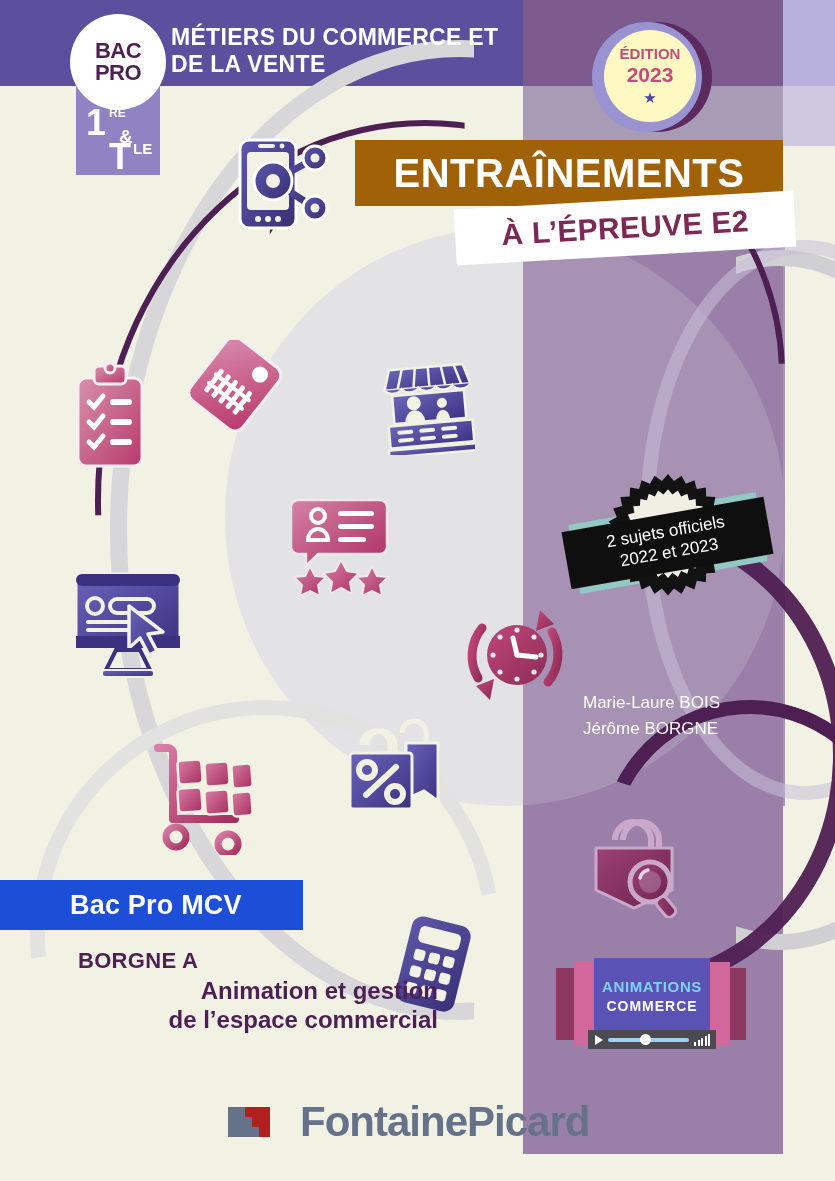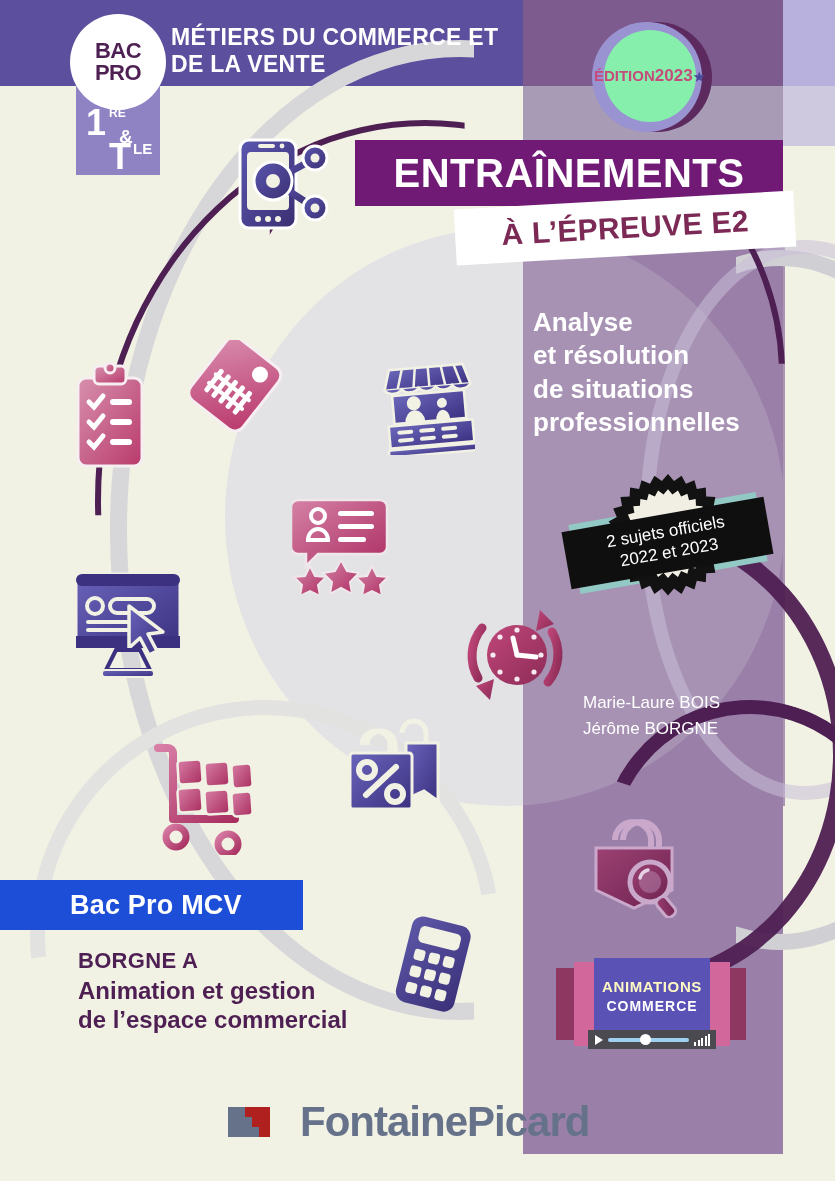--- a/index.html
+++ b/index.html
@@ -131,31 +131,31 @@
   .edition-shadow{
     position:absolute;left:602px;top:22px;width:110px;height:110px;
     border-radius:50%;background:#5c2a5e;
   }
   .edition-ring{
     position:absolute;left:592px;top:22px;width:110px;height:110px;
     border-radius:50%;background:#9a93d2;
   }
   .edition-circle{
     position:absolute;left:604px;top:30px;width:92px;height:92px;
-    border-radius:50%;background:#86efac;
-    display:flex;flex-direction:row;align-items:center;justify-content:center;
+    border-radius:50%;background:#fef9c3;
+    display:flex;flex-direction:column;align-items:center;justify-content:center;
   }
   .edition-circle .e1{color:#c44c7d;font-size:15px;font-weight:bold;line-height:1.15;}
-  .edition-circle .e2{color:#c44c7d;font-size:17px;font-weight:bold;line-height:1.15;}
+  .edition-circle .e2{color:#c44c7d;font-size:21px;font-weight:bold;line-height:1.15;}
   .edition-star{color:#4a4a9c;font-size:15px;margin-top:2px;}
 
   
   .title-band{
     position:absolute;left:355px;top:140px;width:428px;height:66px;
-    background:#701a75;
+    background:#a16207;
     display:flex;align-items:center;justify-content:center;
   }
   .title-band span{
     color:#ffffff;font-size:40px;font-weight:bold;letter-spacing:.5px;
   }
   .subtitle-band{
     position:absolute;left:455px;top:200px;width:340px;height:56px;
     background:#ffffff;
     transform:rotate(-3.2deg);
     display:flex;align-items:center;justify-content:center;
@@ -209,21 +209,21 @@
   
   .pow-wrap{position:absolute;left:556px;top:958px;width:190px;height:96px;}
   .pow-back-l{position:absolute;left:0;top:10px;width:40px;height:72px;background:#8e3760;}
   .pow-back-l2{position:absolute;left:18px;top:4px;width:40px;height:84px;background:#d2679c;}
   .pow-back-r{position:absolute;left:150px;top:10px;width:40px;height:72px;background:#8e3760;}
   .pow-back-r2{position:absolute;left:134px;top:4px;width:40px;height:84px;background:#d2679c;}
   .pow-screen{
     position:absolute;left:38px;top:0;width:116px;height:76px;background:#5b52b5;
     display:flex;flex-direction:column;align-items:center;justify-content:center;
   }
-  .pow-screen .p1{color:#fef9c3;font-size:15px;font-weight:bold;letter-spacing:.6px;}
+  .pow-screen .p1{color:#7dd3fc;font-size:15px;font-weight:bold;letter-spacing:.6px;}
   .pow-screen .p2{color:#ffffff;font-size:14px;font-weight:bold;letter-spacing:1px;margin-top:3px;}
   .pow-bar{
     position:absolute;left:32px;top:72px;width:128px;height:19px;background:#4a4a50;
     display:flex;align-items:center;
   }
   .pow-play{
     width:0;height:0;border-left:8px solid #ffffff;border-top:5px solid transparent;
     border-bottom:5px solid transparent;margin-left:7px;
   }
   .pow-track{flex:1;height:4px;background:#9fd0f0;margin:0 5px;position:relative;border-radius:2px;}
@@ -544,24 +544,20 @@
     <div class="edition-star">★</div>
   </div>
 
   <div class="title-band">
     <span>ENTRAÎNEMENTS</span>
   </div>
   <div class="subtitle-band">
     <span>À L’ÉPREUVE E2</span>
   </div>
 
-  <div class="desc" style="white-space:pre-line;">Analyse
-et résolution
-de situations
-professionnelles</div>
 
   <div class="burst-wrap">
     <div class="burst-teal"></div>
     <svg class="burst-star" viewBox="0 0 140 140">
       <path fill="#121212" d="M70 0 l6.3 7.4 l7.9 -5.7 l4.5 8.5 l8.9 -3.8 l2.5 9.3 l9.4 -1.7 l0.4 9.6 l9.6 0.5 l-1.8 9.4 l9.3 2.6 l-3.9 8.8 l8.5 4.6 l-5.8 7.8 l7.4 6.4 l-7.4 6.3 l5.8 7.9 l-8.5 4.5 l3.9 8.9 l-9.3 2.5 l1.8 9.4 l-9.6 0.4 l-0.4 9.6 l-9.4 -1.8 l-2.5 9.3 l-8.9 -3.9 l-4.5 8.5 l-7.9 -5.8 l-6.3 7.4 l-6.4 -7.4 l-7.8 5.8 l-4.6 -8.5 l-8.8 3.9 l-2.6 -9.3 l-9.4 1.8 l-0.5 -9.6 l-9.6 -0.4 l1.7 -9.4 l-9.3 -2.5 l3.8 -8.9 l-8.5 -4.5 l5.7 -7.9 l-7.4 -6.3 l7.4 -6.4 l-5.7 -7.8 l8.5 -4.6 l-3.8 -8.8 l9.3 -2.6 l-1.7 -9.4 l9.6 -0.5 l0.5 -9.6 l9.4 1.7 l2.6 -9.3 l8.8 3.8 l4.6 -8.5 l7.8 5.7 z"></path>
       <path fill="#f1efe4" d="M70 16 l4.6 5.4 l5.8 -4.2 l3.3 6.2 l6.5 -2.8 l1.8 6.8 l6.9 -1.2 l0.3 7 l7 0.4 l-1.3 6.9 l6.8 1.9 l-2.9 6.4 l6.3 3.3 l-4.3 5.7 l5.4 4.7 l-5.4 4.6 l4.3 5.8 l-6.3 3.3 l2.9 6.5 l-6.8 1.8 l1.3 6.9 l-7 0.3 l-0.3 7 l-6.9 -1.3 l-1.8 6.8 l-6.5 -2.9 l-3.3 6.3 l-5.8 -4.3 l-4.6 5.4 l-4.7 -5.4 l-5.7 4.3 l-3.3 -6.3 l-6.4 2.9 l-1.9 -6.8 l-6.9 1.3 l-0.4 -7 l-7 -0.3 l1.2 -6.9 l-6.8 -1.8 l2.8 -6.5 l-6.2 -3.3 l4.2 -5.8 l-5.4 -4.6 l5.4 -4.7 l-4.2 -5.7 l6.2 -3.3 l-2.8 -6.4 l6.8 -1.9 l-1.2 -6.9 l7 -0.4 l0.4 -7 l6.9 1.2 l1.9 -6.8 l6.4 2.8 l3.3 -6.2 l5.7 4.2 z"></path>
     </svg>
     <div class="burst-band">
       <span>2 sujets officiels</span>
       <span>2022 et 2023</span>
@@ -569,21 +565,21 @@
   </div>
 
   <div class="authors" style="white-space:pre-line;margin-top:20px;">Marie-Laure BOIS
 Jérôme BORGNE</div>
 
   <div class="mcv-band">
     <span>Bac Pro MCV</span>
   </div>
   <div class="option">
     <div class="o1">BORGNE A</div>
-    <div class="o2" style="white-space:pre-line;">Animation et gestion
+    <div class="o2" style="white-space:pre-line;text-align:right;">Animation et gestion
 de l’espace commercial</div>
   </div>
 
   <div class="pow-wrap">
     <div class="pow-back-l"></div>
     <div class="pow-back-l2"></div>
     <div class="pow-back-r"></div>
     <div class="pow-back-r2"></div>
     <div class="pow-screen">
       <div class="p1">ANIMATIONS</div>

